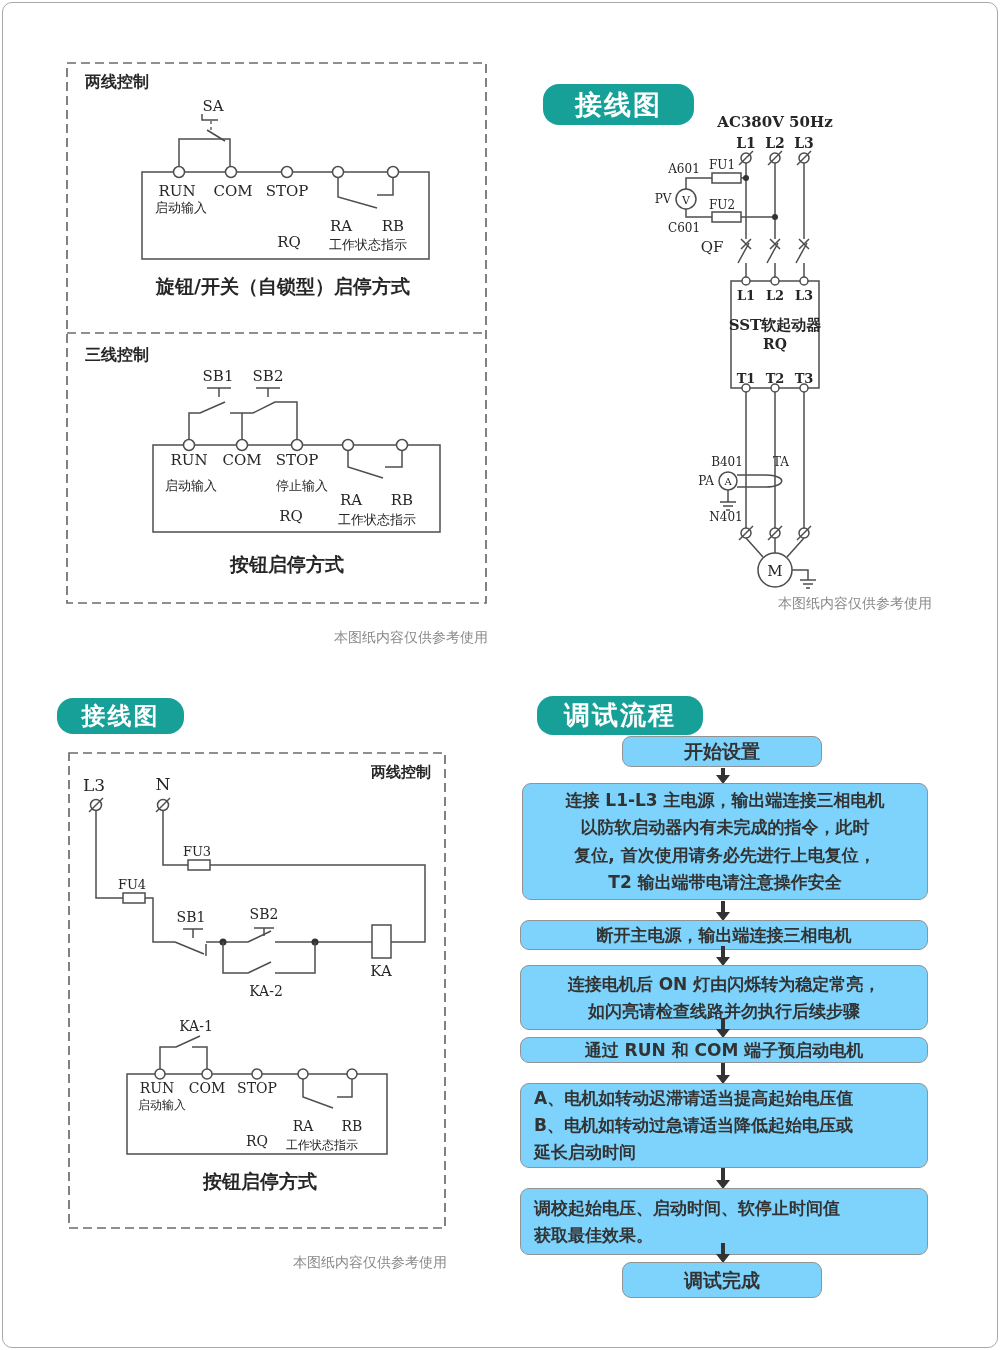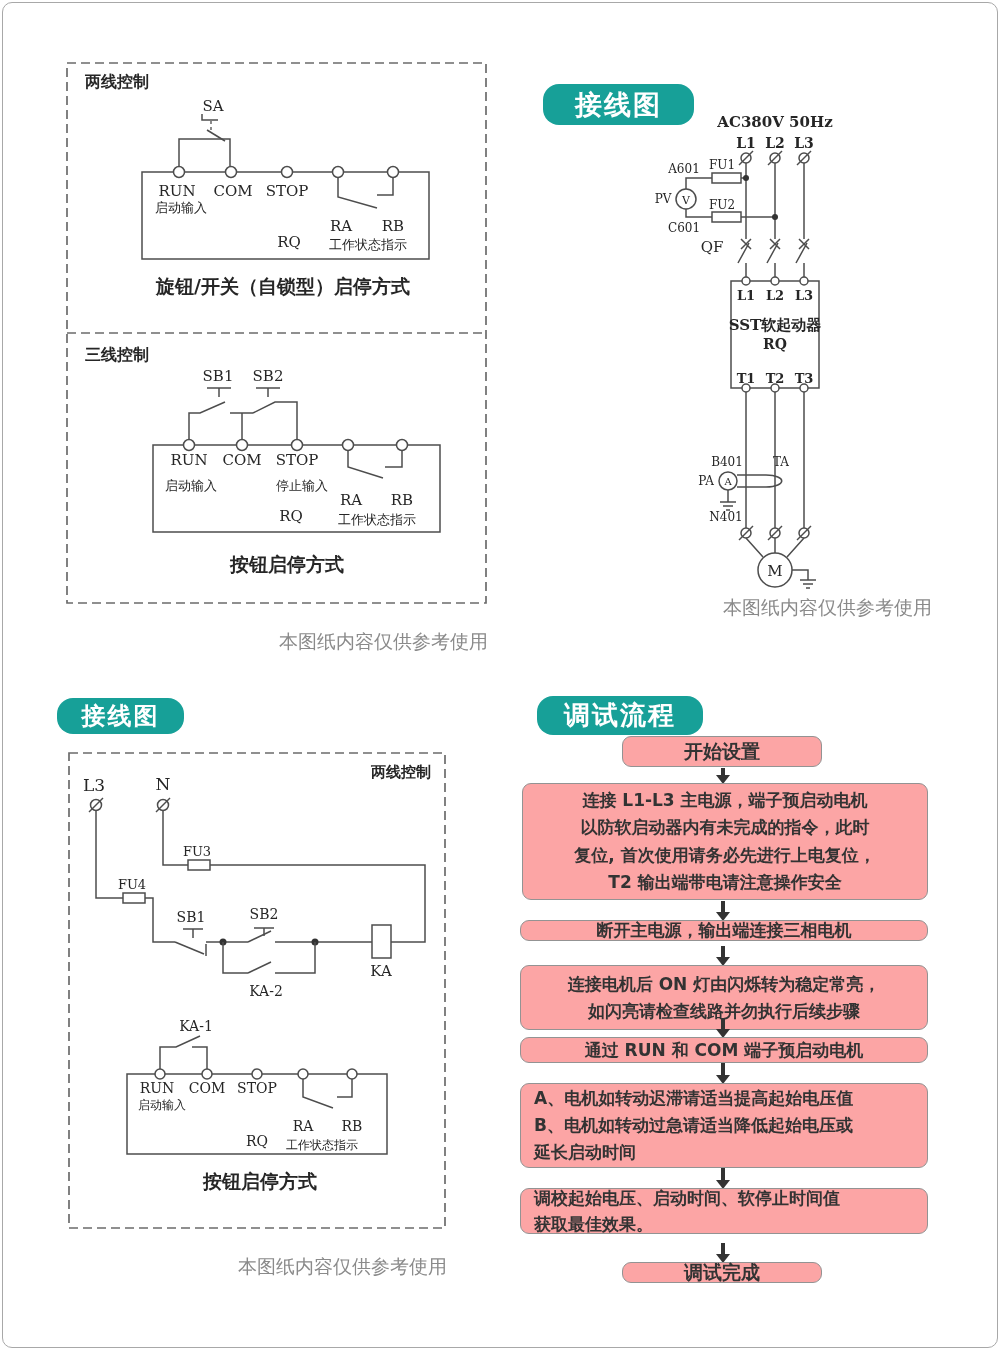--- a/index.html
+++ b/index.html
@@ -8,39 +8,39 @@
   .frame{position:absolute;left:2px;top:2px;right:2px;bottom:2px;
          border:1.6px solid #a8a8a8;border-radius:10px;}
   
   .pill{position:absolute;background:#17a098;color:#ffffff;font-weight:bold;
         display:flex;align-items:center;justify-content:center;
         border-radius:16px;letter-spacing:2px;margin-top:27px;}
   #pill-top{left:543px;top:57px;width:151px;height:41px;font-size:27px;}
   #pill-mid{left:57px;top:671px;width:127px;height:36px;font-size:24px;}
   #pill-debug{left:537px;top:669px;width:166px;height:39px;font-size:26px;}
   
-  .note{position:absolute;width:210px;text-align:right;color:#8a8a8a;font-size:19px;}
+  .note{position:absolute;width:210px;text-align:right;color:#8a8a8a;font-size:14px;}
   #note-a{left:278px;top:629px;}
   #note-b{left:722px;top:595px;}
   #note-c{left:237px;top:1254px;}
   
-  .fbox{position:absolute;background:#fca5a5;border:1.6px solid #939393;border-radius:9px;
+  .fbox{position:absolute;background:#7dd3fc;border:1.6px solid #939393;border-radius:9px;
         color:#333333;font-size:17px;font-weight:600;line-height:26.5px;
         display:flex;flex-direction:column;justify-content:center;box-sizing:border-box;}
   .fbox.center{text-align:center;}
   .fbox.left{text-align:left;padding-left:13px;padding-right:8px;}
   .fbox.big{font-size:19px;}
   #fb1{left:622px;top:736px;width:200px;height:31px;}
   #fb2{left:522px;top:783px;width:406px;height:117px;line-height:27.5px;}
-  #fb3{left:520px;top:920px;width:408px;height:21px;}
+  #fb3{left:520px;top:920px;width:408px;height:30px;}
   #fb4{left:520px;top:965px;width:408px;height:65px;}
   #fb5{left:520px;top:1037px;width:408px;height:26px;}
   #fb6{left:520px;top:1083px;width:408px;height:85px;line-height:27px;}
-  #fb7{left:520px;top:1188px;width:408px;height:46px;}
-  #fb8{left:622px;top:1262px;width:200px;height:21px;}
+  #fb7{left:520px;top:1188px;width:408px;height:67px;}
+  #fb8{left:622px;top:1262px;width:200px;height:36px;}
   .farrow{position:absolute;left:714px;width:18px;}
   .farrow i{display:block;margin:0 auto;width:3.5px;background:#333;height:calc(100% - 8px);}
   .farrow b{display:block;margin:0 auto;width:0;height:0;
             border-left:7.5px solid transparent;border-right:7.5px solid transparent;
             border-top:9px solid #333;}
   
   svg{position:absolute;left:0;top:0;}
   .w{fill:none;stroke:#4d4d4d;stroke-width:1.5;}
   .dsh{fill:none;stroke:#6b6b6b;stroke-width:1.7;stroke-dasharray:9 5;}
   .dsh2{fill:none;stroke:#4d4d4d;stroke-width:1.3;stroke-dasharray:3 3;}
@@ -243,21 +243,21 @@
 
   <div class="fbox center big" id="fb1">
     <div>开始设置</div>
   </div>
   <div class="farrow" style="top:768px;height:15px;">
       <i></i>
       <b></b>
     </div>
 
   <div class="fbox center" id="fb2">
-    <div>连接 L1-L3 主电源，端子预启动电机</div>
+    <div>连接 L1-L3 主电源，输出端连接三相电机</div>
     <div>以防软启动器内有未完成的指令，此时</div>
     <div>复位, 首次使用请务必先进行上电复位，</div>
     <div>T2 输出端带电请注意操作安全</div>
   </div>
   <div class="farrow" style="top:901px;height:19px;">
       <i></i>
       <b></b>
     </div>
 
   <div class="fbox center" id="fb3">

